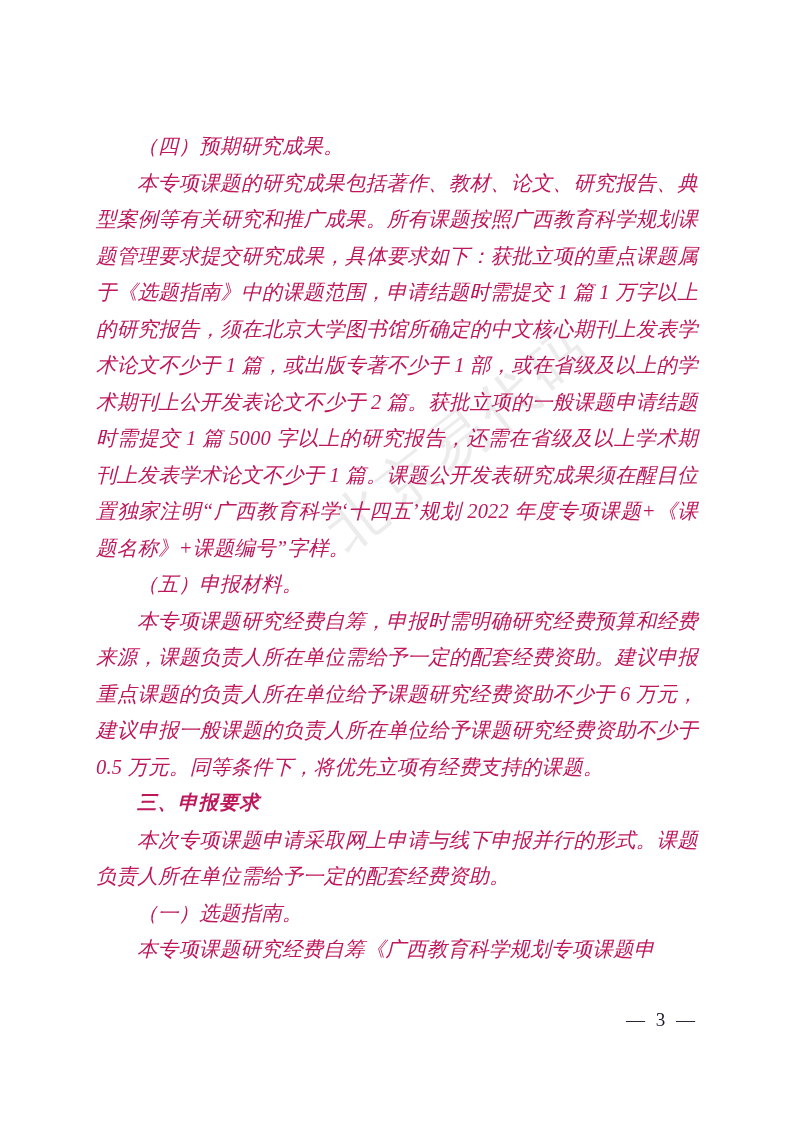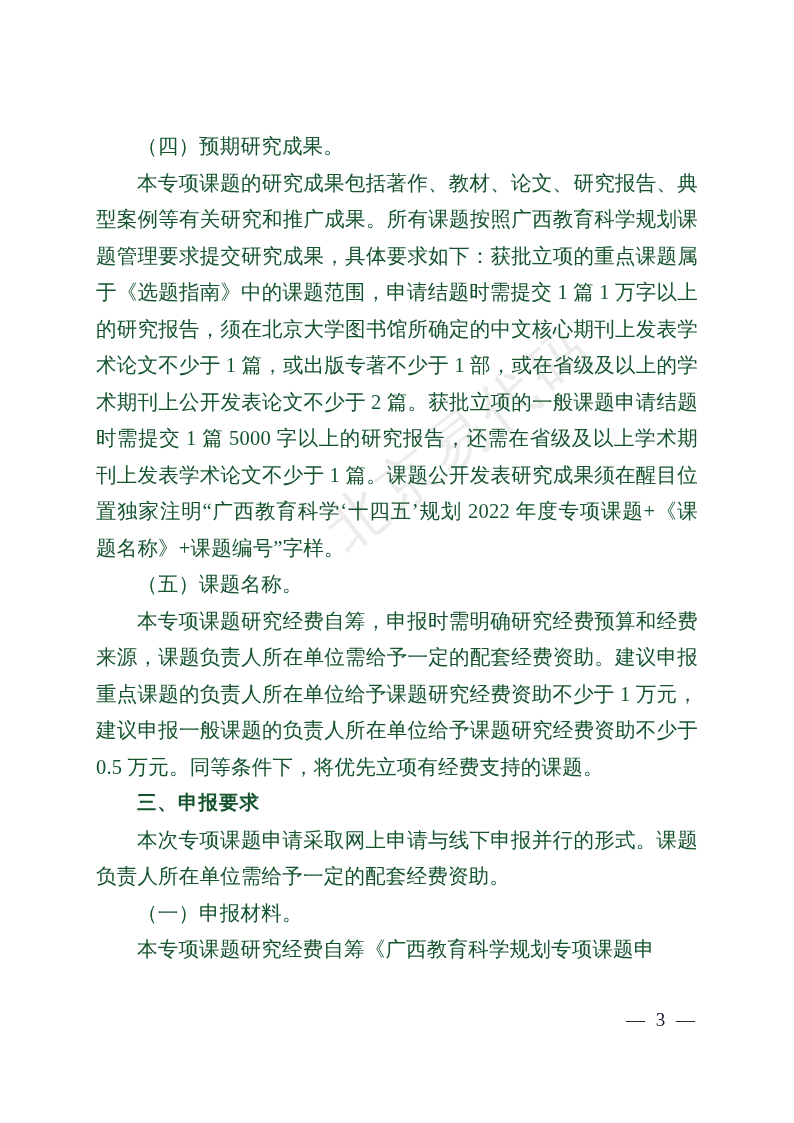--- a/index.html
+++ b/index.html
@@ -40,21 +40,22 @@
     position: relative;
     z-index: 2;
   }
   p {
     margin: 0 0 0 0;
     font-size: 20.5px;
     line-height: 36.5px;
     text-align: justify;
     text-justify: inter-ideograph;
     letter-spacing: 0.2px;
-    color: #14532d;
+    color: #be185d;
+    font-style: italic;
   }
   p.indent {
     text-indent: 41px;
   }
   p.heading {
     text-indent: 41px;
     font-family: "DejaVu Sans", sans-serif;
     font-weight: bold;
     font-size: 19.5px;
     letter-spacing: 1px;
@@ -80,23 +81,23 @@
 </head>
 <body>
 
 <div class="page">
 
   <div class="watermark">北京易代码</div>
 
   <div class="content">
     <p class="sub-heading block">（四）预期研究成果。</p>
     <p class="indent block">本专项课题的研究成果包括著作、教材、论文、研究报告、典型案例等有关研究和推广成果。所有课题按照广西教育科学规划课题管理要求提交研究成果，具体要求如下：获批立项的重点课题属于《选题指南》中的课题范围，申请结题时需提交 1 篇 1 万字以上的研究报告，须在北京大学图书馆所确定的中文核心期刊上发表学术论文不少于 1 篇，或出版专著不少于 1 部，或在省级及以上的学术期刊上公开发表论文不少于 2 篇。获批立项的一般课题申请结题时需提交 1 篇 5000 字以上的研究报告，还需在省级及以上学术期刊上发表学术论文不少于 1 篇。课题公开发表研究成果须在醒目位置独家注明“广西教育科学‘十四五’规划 2022 年度专项课题+《课题名称》+课题编号”字样。</p>
-    <p class="sub-heading block">（五）课题名称。</p>
-    <p class="indent block">本专项课题研究经费自筹，申报时需明确研究经费预算和经费来源，课题负责人所在单位需给予一定的配套经费资助。建议申报重点课题的负责人所在单位给予课题研究经费资助不少于 1 万元，建议申报一般课题的负责人所在单位给予课题研究经费资助不少于 0.5 万元。同等条件下，将优先立项有经费支持的课题。</p>
+    <p class="sub-heading block">（五）申报材料。</p>
+    <p class="indent block">本专项课题研究经费自筹，申报时需明确研究经费预算和经费来源，课题负责人所在单位需给予一定的配套经费资助。建议申报重点课题的负责人所在单位给予课题研究经费资助不少于 6 万元，建议申报一般课题的负责人所在单位给予课题研究经费资助不少于 0.5 万元。同等条件下，将优先立项有经费支持的课题。</p>
     <p class="heading block">三、申报要求</p>
     <p class="indent block">本次专项课题申请采取网上申请与线下申报并行的形式。课题负责人所在单位需给予一定的配套经费资助。</p>
-    <p class="sub-heading block">（一）申报材料。</p>
+    <p class="sub-heading block">（一）选题指南。</p>
     <p class="indent block">本专项课题研究经费自筹《广西教育科学规划专项课题申</p>
   </div>
 
   <div class="page-number">— 3 —</div>
 
 </div>
 
 </body></html>

